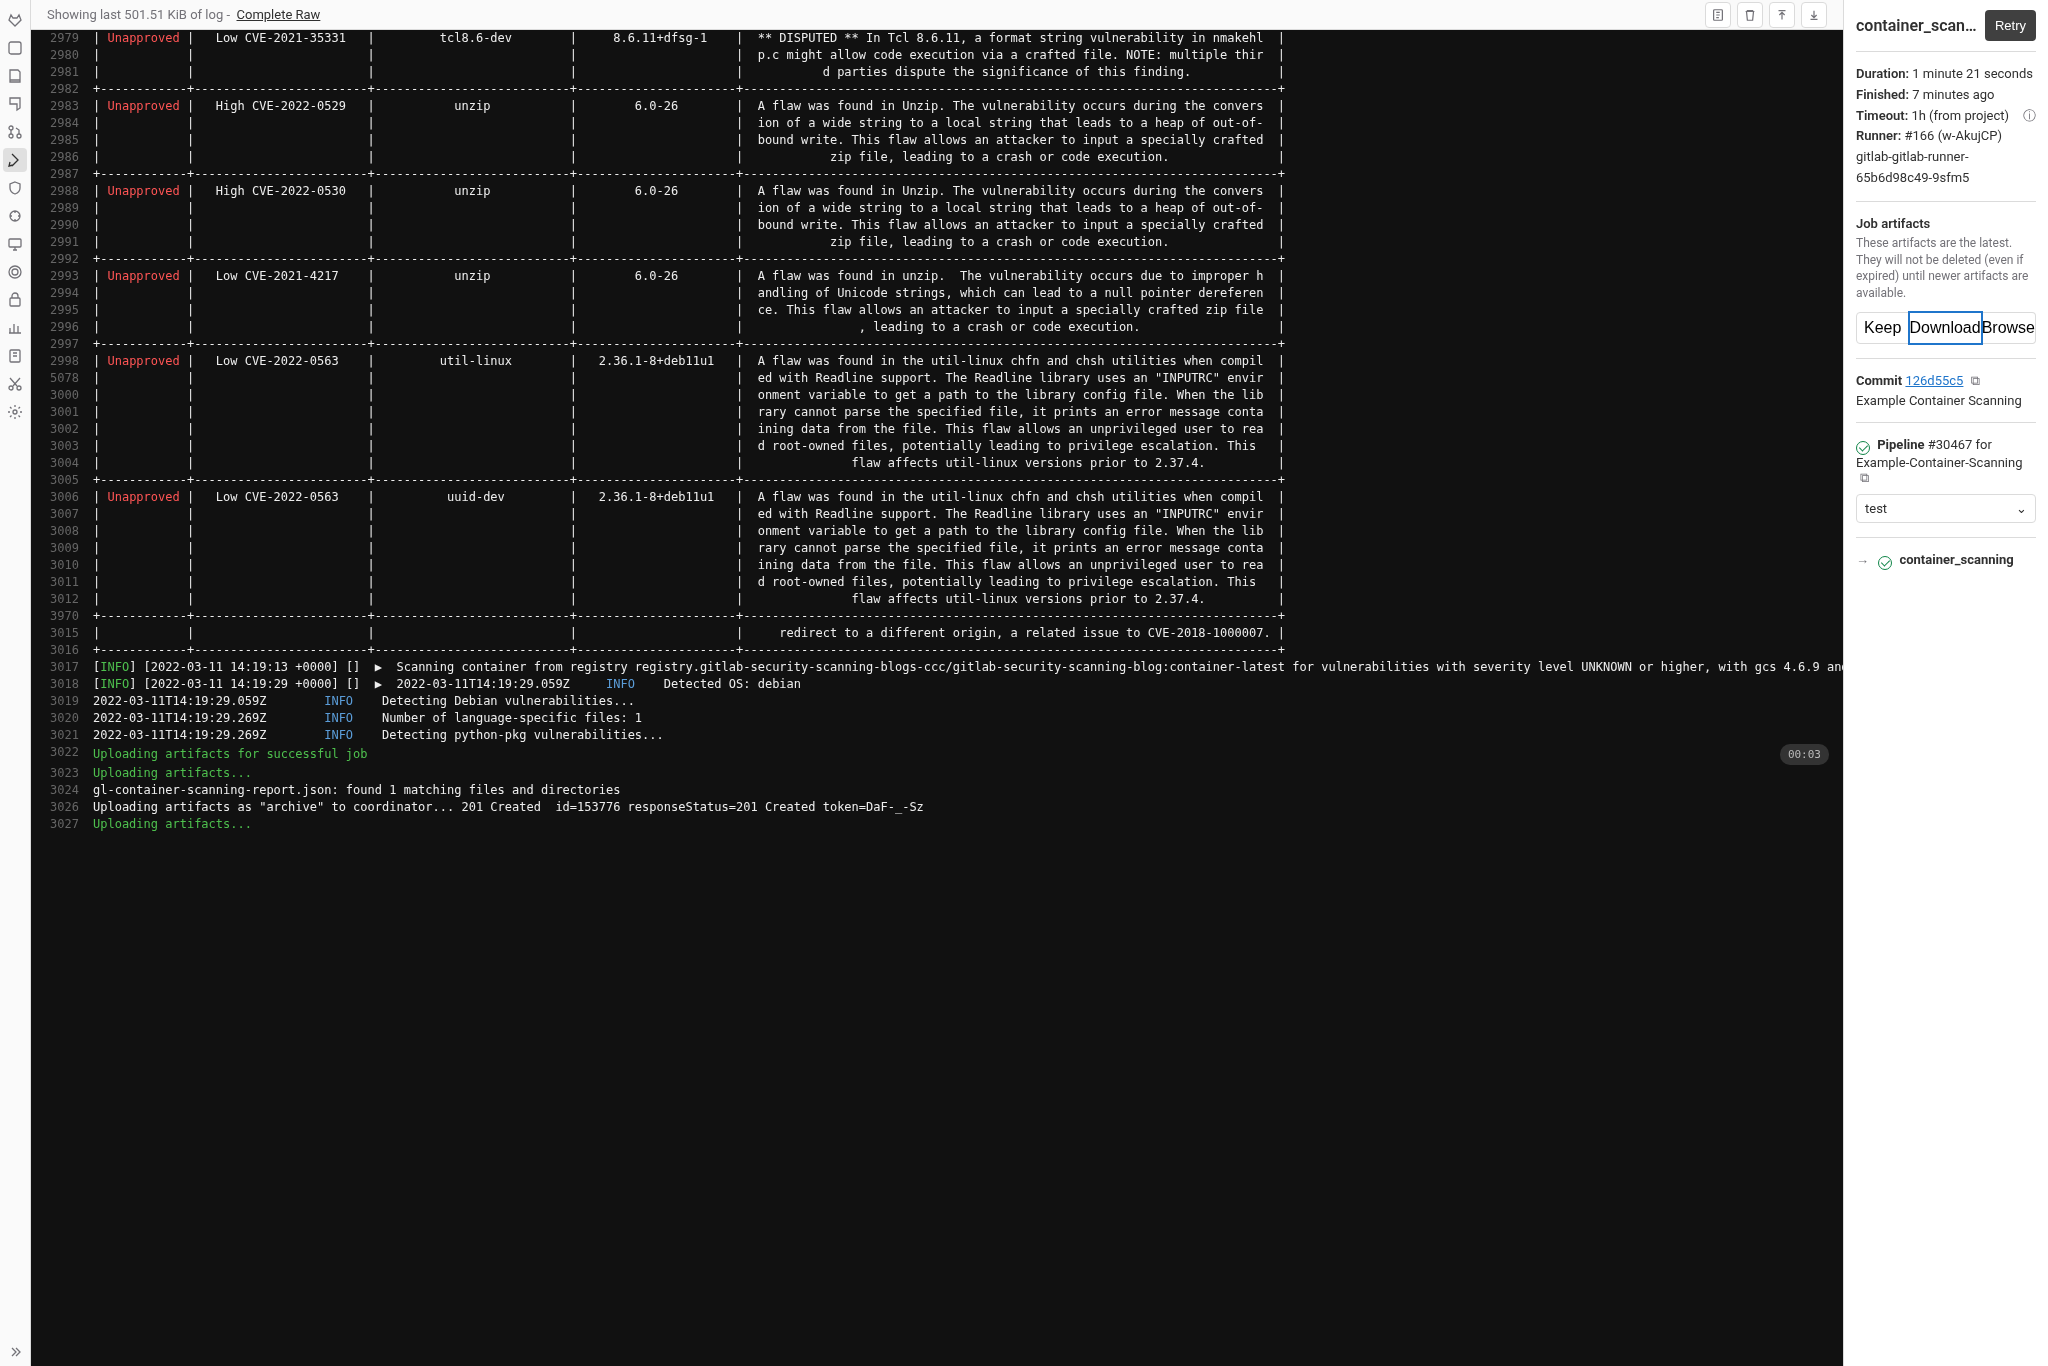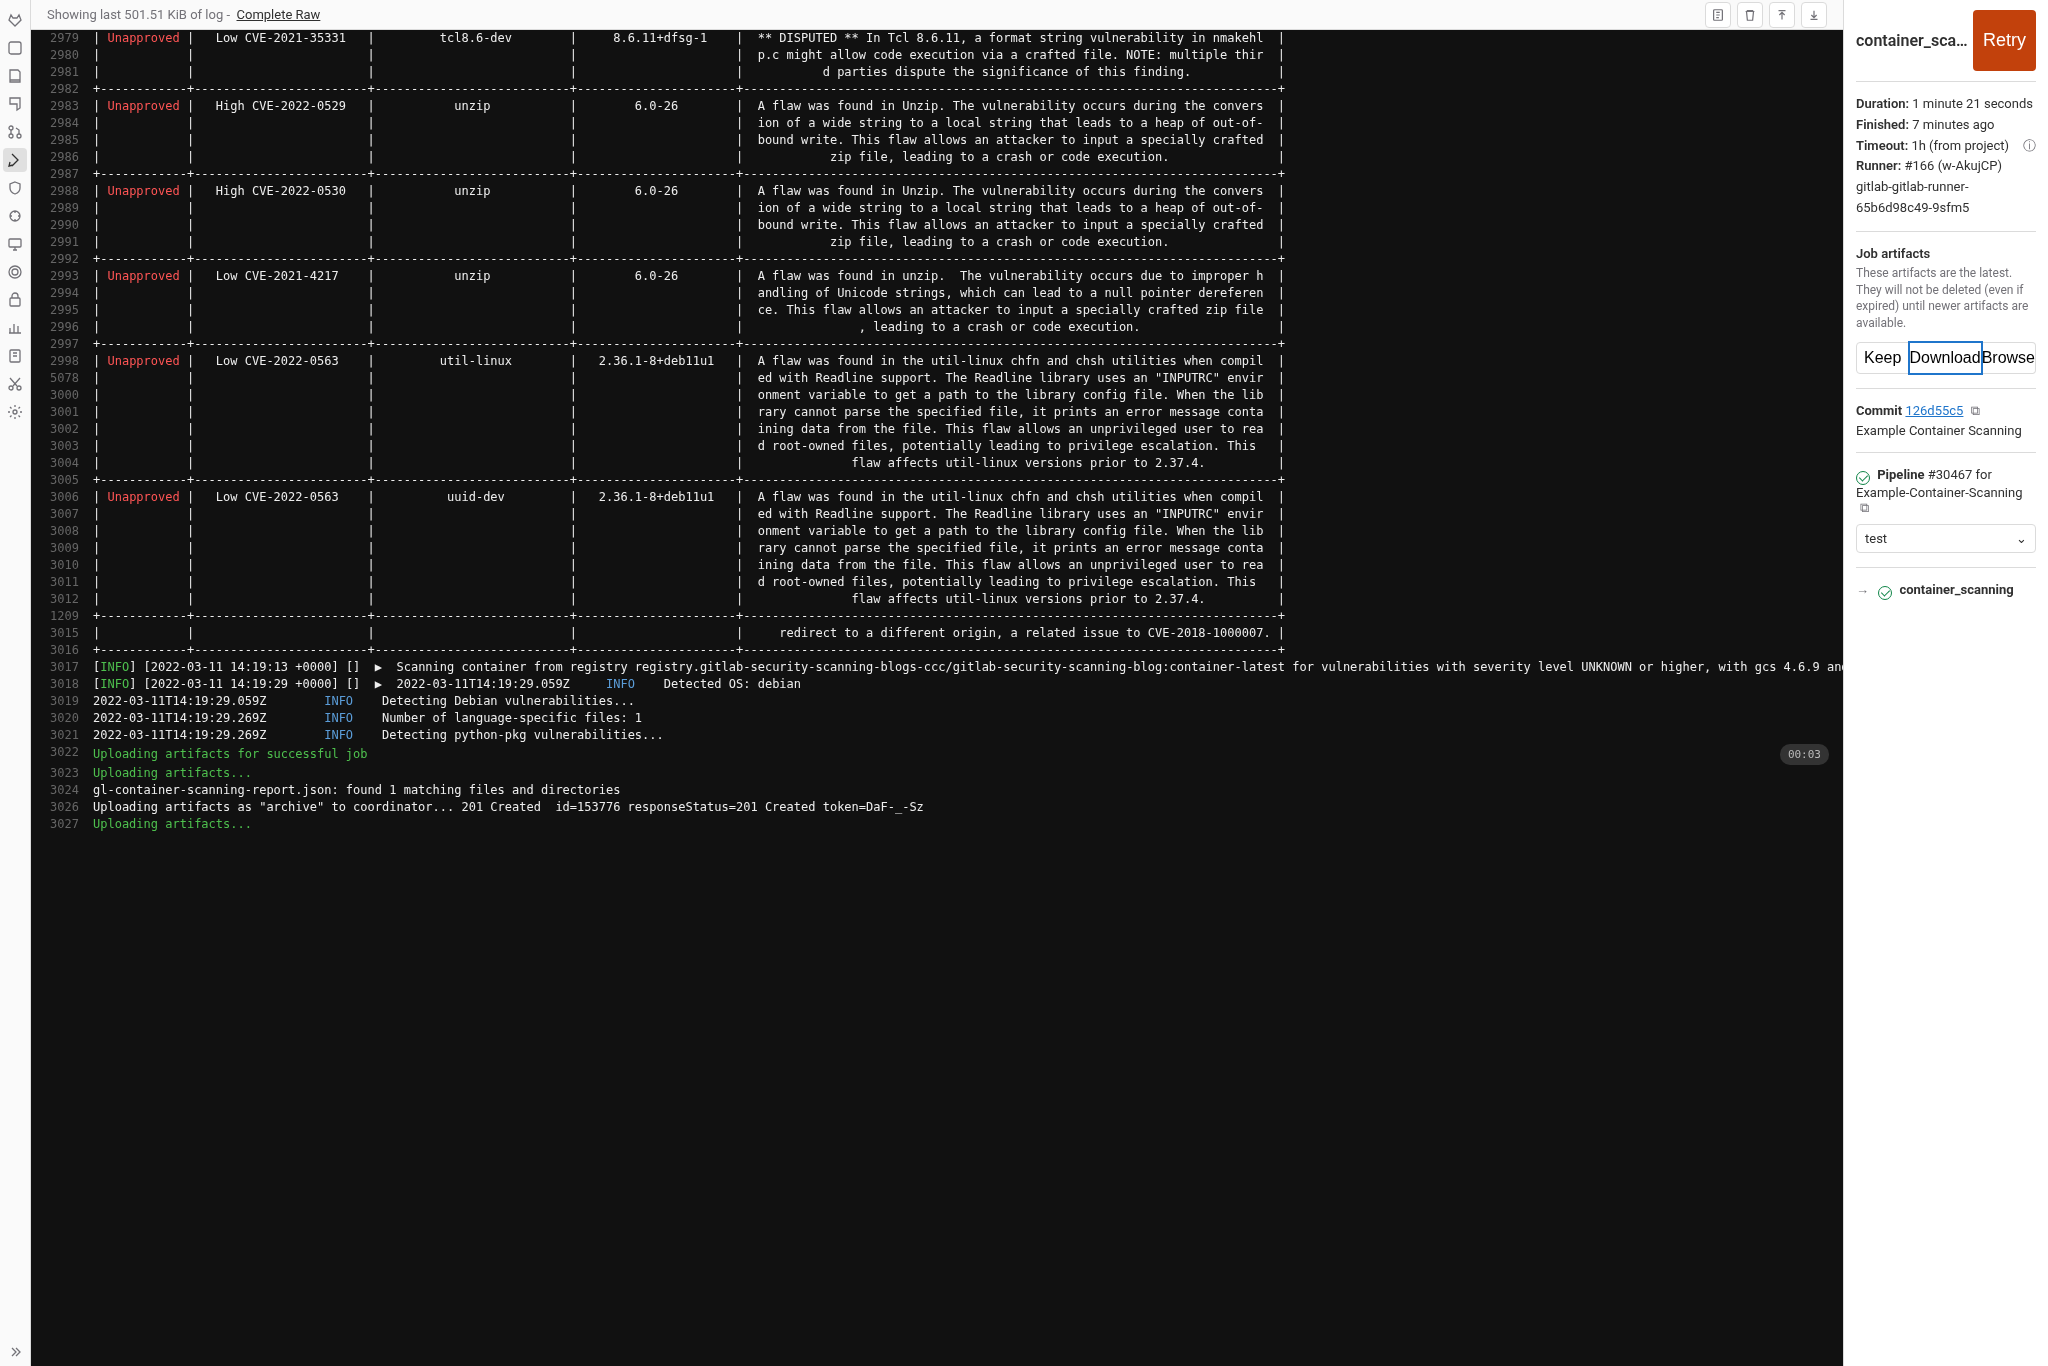--- a/index.html
+++ b/index.html
@@ -21,21 +21,21 @@
 .ln { width: 62px; text-align: right; color: #666; padding-right: 14px; user-select: none; flex-shrink: 0; }
 .content { flex: 1; }
 .red { color: #ff5555; }
 .grn { color: #4ec04e; }
 .blu { color: #5b9dd9; }
 .timer-badge { background: #333; color: #bbb; border-radius: 10px; padding: 2px 8px; font-size: 11px; margin-right: 14px; }
 .row-with-timer { display: flex; justify-content: space-between; align-items: center; }
 .right-panel { width: 205px; border-left: 1px solid #dbdbdb; padding: 10px 12px; overflow-y: auto; font-size: 13px; flex-shrink: 0; }
 .rp-top { display: flex; justify-content: space-between; align-items: center; }
 .rp-title { font-size: 16px; font-weight: 600; white-space: nowrap; overflow: hidden; text-overflow: ellipsis; }
-.retry-btn { background: #c2410c; color: #fff; border: none; border-radius: 4px; padding: 20px 10px; font-size: 18px; cursor: pointer; }
+.retry-btn { background: #404040; color: #fff; border: none; border-radius: 4px; padding: 8px 10px; font-size: 13px; cursor: pointer; }
 .rp-meta { margin-top: 12px; line-height: 1.6; }
 .rp-meta b { font-weight: 600; }
 .help-icon { color: #737278; float: right; }
 .rp-section { margin-top: 14px; }
 .rp-section h4 { font-size: 13px; font-weight: 600; margin-bottom: 4px; }
 .rp-section p { color: #737278; font-size: 12px; line-height: 1.4; }
 .btn-group { display: flex; margin-top: 10px; }
 .btn-group button { flex: 1; border: 1px solid #dbdbdb; background: #fff; padding: 6px 0; font-size: 16px; cursor: pointer; }
 .btn-group button:first-child { border-radius: 4px 0 0 4px; }
 .btn-group button:last-child { border-radius: 0 4px 4px 0; border-left: 0; }
@@ -202,21 +202,21 @@
       <div class="row"><div class="ln">3003</div><div class="content">|            |                        |                           |                      |  d root-owned files, potentially leading to privilege escalation. This   |</div></div>
       <div class="row"><div class="ln">3004</div><div class="content">|            |                        |                           |                      |               flaw affects util-linux versions prior to 2.37.4.          |</div></div>
       <div class="row"><div class="ln">3005</div><div class="content">+------------+------------------------+---------------------------+----------------------+--------------------------------------------------------------------------+</div></div>
       <div class="row"><div class="ln">3006</div><div class="content">| <span class="red">Unapproved</span> |   Low CVE-2022-0563    |          uuid-dev         |   2.36.1-8+deb11u1   |  A flaw was found in the util-linux chfn and chsh utilities when compil  |</div></div>
       <div class="row"><div class="ln">3007</div><div class="content">|            |                        |                           |                      |  ed with Readline support. The Readline library uses an "INPUTRC" envir  |</div></div>
       <div class="row"><div class="ln">3008</div><div class="content">|            |                        |                           |                      |  onment variable to get a path to the library config file. When the lib  |</div></div>
       <div class="row"><div class="ln">3009</div><div class="content">|            |                        |                           |                      |  rary cannot parse the specified file, it prints an error message conta  |</div></div>
       <div class="row"><div class="ln">3010</div><div class="content">|            |                        |                           |                      |  ining data from the file. This flaw allows an unprivileged user to rea  |</div></div>
       <div class="row"><div class="ln">3011</div><div class="content">|            |                        |                           |                      |  d root-owned files, potentially leading to privilege escalation. This   |</div></div>
       <div class="row"><div class="ln">3012</div><div class="content">|            |                        |                           |                      |               flaw affects util-linux versions prior to 2.37.4.          |</div></div>
-      <div class="row"><div class="ln">1209</div><div class="content">+------------+------------------------+---------------------------+----------------------+--------------------------------------------------------------------------+</div></div>
+      <div class="row"><div class="ln">3970</div><div class="content">+------------+------------------------+---------------------------+----------------------+--------------------------------------------------------------------------+</div></div>
       <div class="row"><div class="ln">3015</div><div class="content">|            |                        |                           |                      |     redirect to a different origin, a related issue to CVE-2018-1000007. |</div></div>
       <div class="row"><div class="ln">3016</div><div class="content">+------------+------------------------+---------------------------+----------------------+--------------------------------------------------------------------------+</div></div>
       <div class="row"><div class="ln">3017</div><div class="content">[<span class="grn">INFO</span>] [2022-03-11 14:19:13 +0000] []  ▶  Scanning container from registry registry.gitlab-security-scanning-blogs-ccc/gitlab-security-scanning-blog:container-latest for vulnerabilities with severity level UNKNOWN or higher, with gcs 4.6.9 and Trivy Version: 0.24.2, advisories updated at 2022-03-10T18:08:00+00:00</div></div>
       <div class="row"><div class="ln">3018</div><div class="content">[<span class="grn">INFO</span>] [2022-03-11 14:19:29 +0000] []  ▶  2022-03-11T14:19:29.059Z     <span class="blu">INFO</span>    Detected OS: debian</div></div>
       <div class="row"><div class="ln">3019</div><div class="content">2022-03-11T14:19:29.059Z        <span class="blu">INFO</span>    Detecting Debian vulnerabilities...</div></div>
       <div class="row"><div class="ln">3020</div><div class="content">2022-03-11T14:19:29.269Z        <span class="blu">INFO</span>    Number of language-specific files: 1</div></div>
       <div class="row"><div class="ln">3021</div><div class="content">2022-03-11T14:19:29.269Z        <span class="blu">INFO</span>    Detecting python-pkg vulnerabilities...</div></div>
       <div class="row"><div class="ln">3022</div><div class="row-with-timer" style="flex: 1 1 0%; gap: 40px;"><div class="content"><span class="grn">Uploading artifacts for successful job</span></div><span class="timer-badge">00:03</span></div></div>
       <div class="row"><div class="ln">3023</div><div class="content"><span class="grn">Uploading artifacts...</span></div></div>
       <div class="row"><div class="ln">3024</div><div class="content">gl-container-scanning-report.json: found 1 matching files and directories</div></div>

